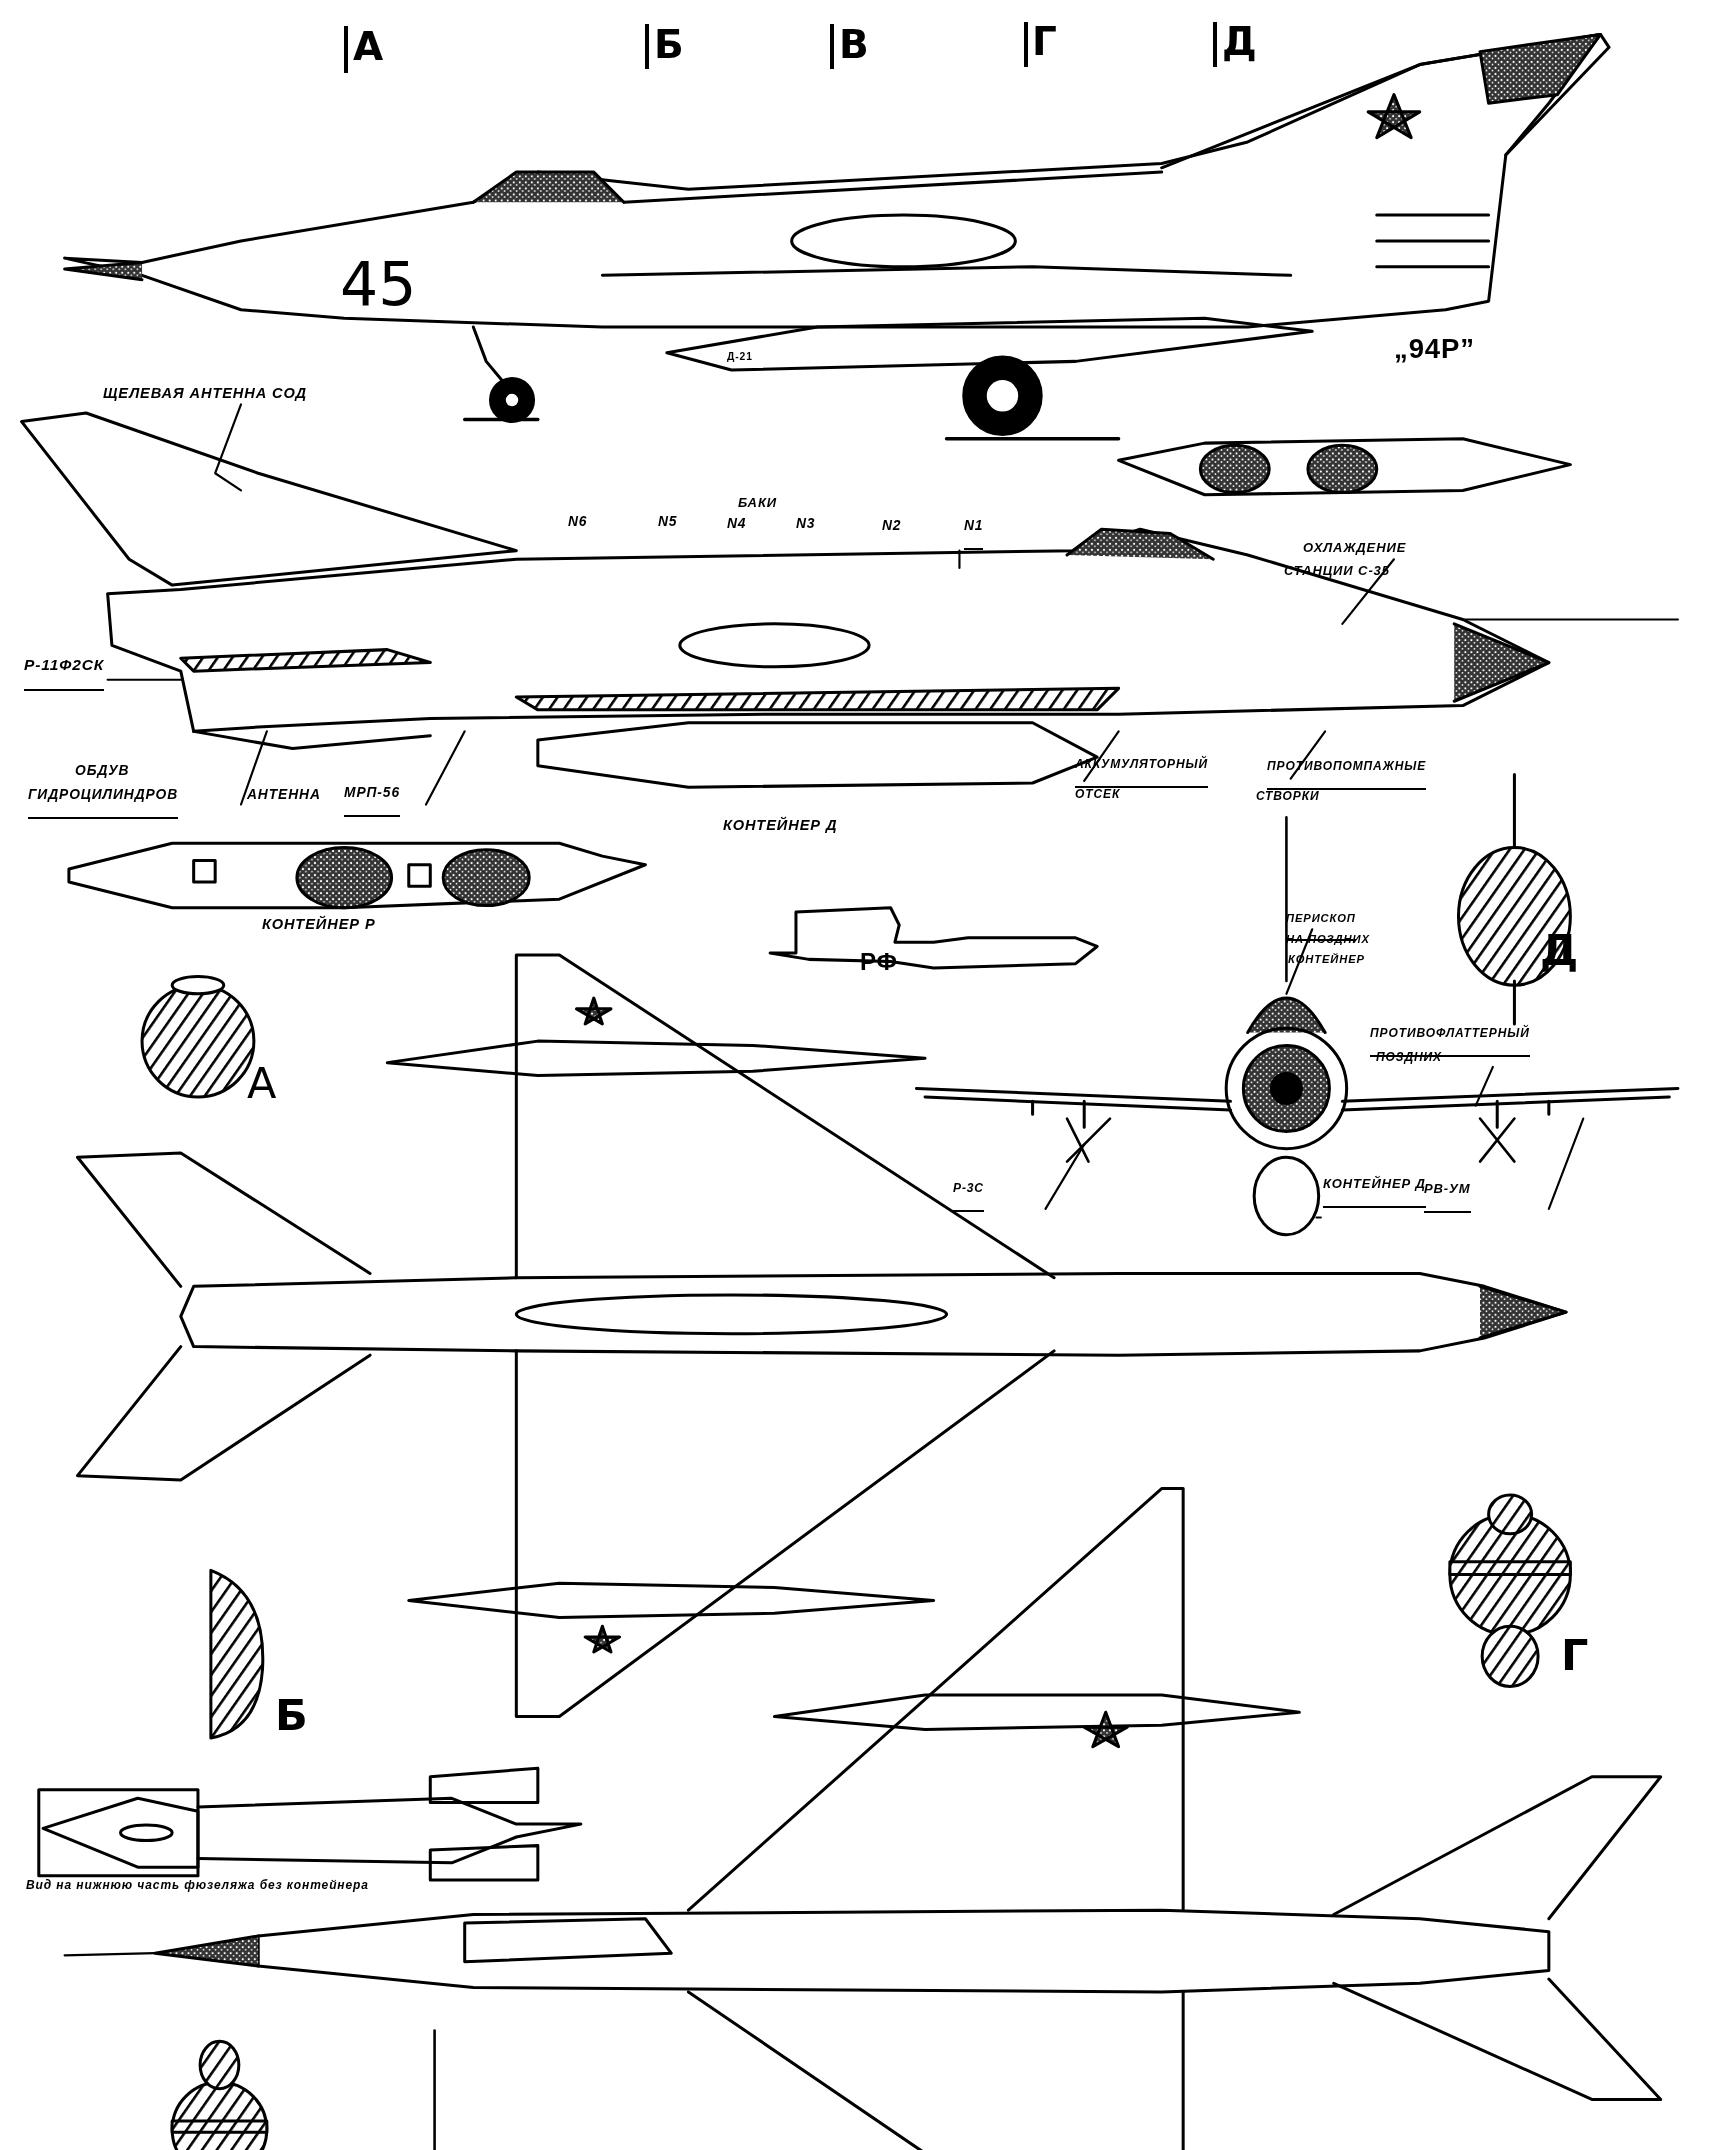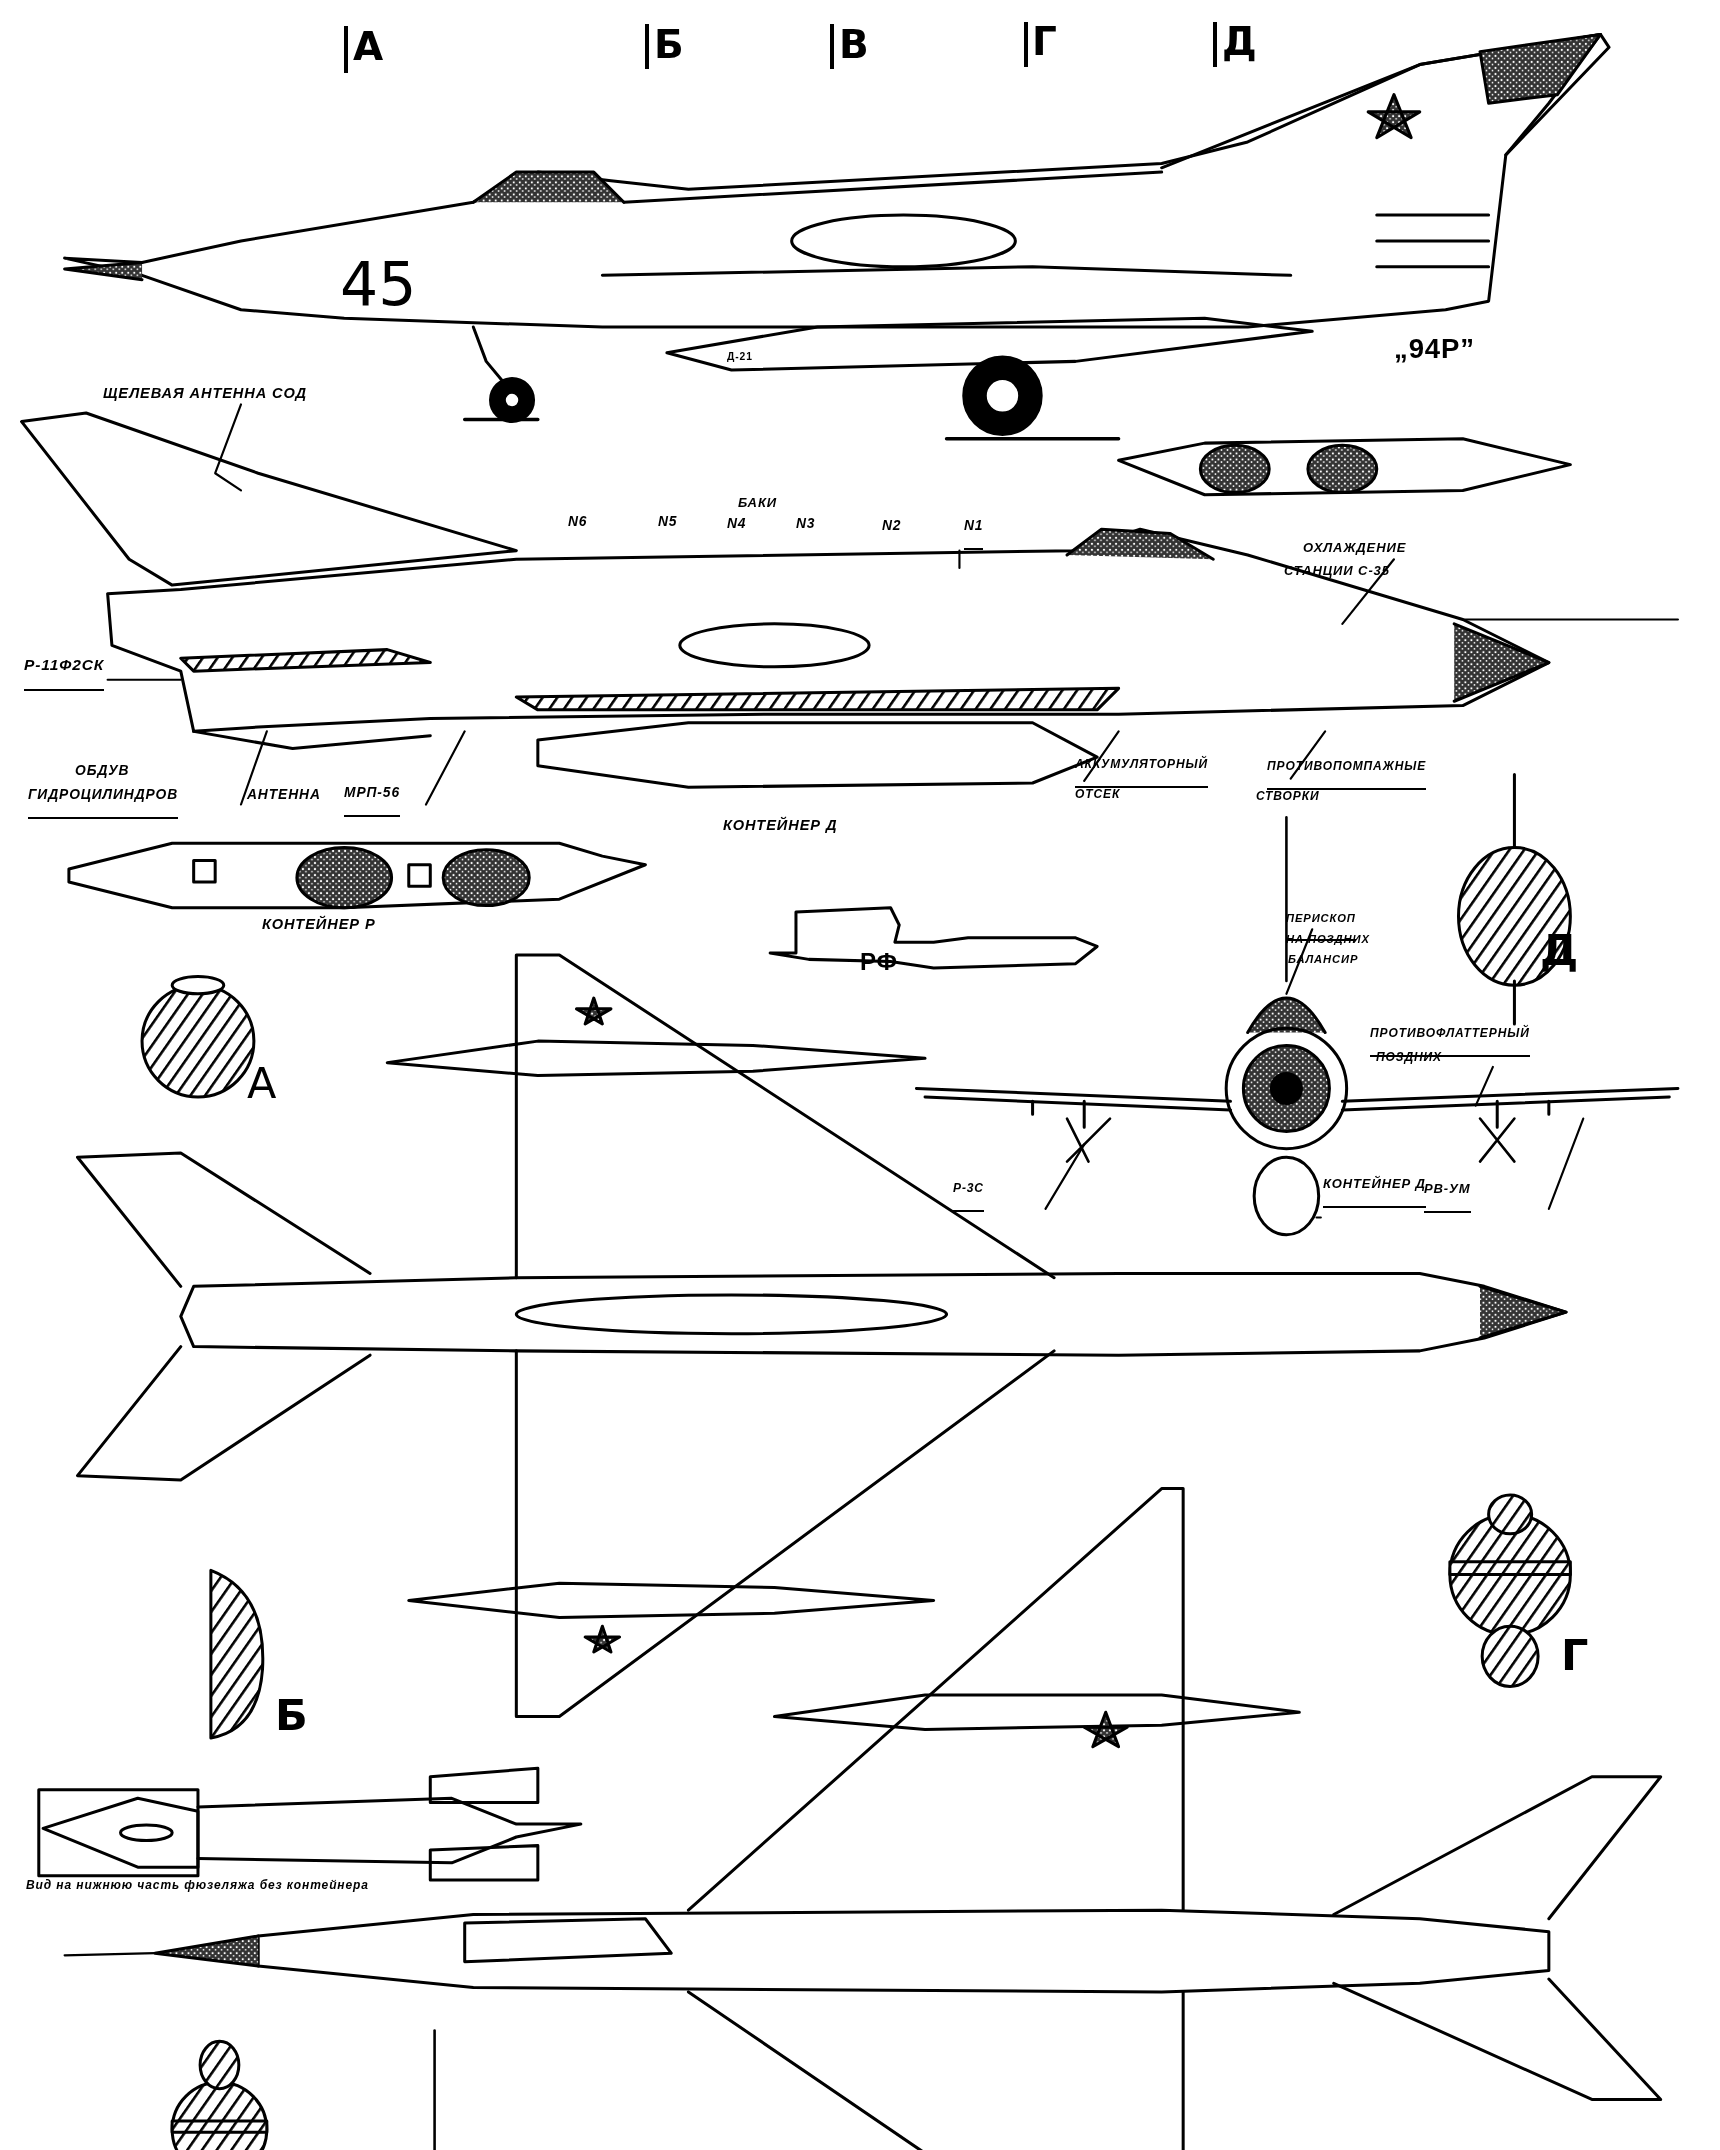--- a/index.html
+++ b/index.html
@@ -244,21 +244,21 @@
 <div class="lbl ul" style="left:1260px;top:759px;font-size:12px;margin-left:7px;">ПРОТИВОПОМПАЖНЫЕ</div>
 <div class="lbl" style="left:1256px;top:789px;font-size:12px;">СТВОРКИ</div>
 <div class="lbl" style="left:723px;top:817px;font-size:14.6px;">КОНТЕЙНЕР Д</div>
 <div class="lbl plain" style="left:727px;top:351px;font-size:10.3px;">Д-21</div>
 
 <div class="lbl" style="left:262px;top:916px;font-size:14.6px;">КОНТЕЙНЕР Р</div>
 <div class="lbl plain" style="left:860px;top:948px;font-size:24px;">РФ</div>
 
 <div class="lbl ul" style="left:1286px;top:912px;font-size:11.2px;">ПЕРИСКОП</div>
 <div class="lbl" style="left:1286px;top:933px;font-size:11.2px;">НА ПОЗДНИХ</div>
-<div class="lbl" style="left:1288px;top:953px;font-size:11.2px;">БАЛАНСИР</div>
+<div class="lbl" style="left:1288px;top:953px;font-size:11.2px;">КОНТЕЙНЕР</div>
 <div class="lbl ul" style="left:1370px;top:1026px;font-size:12px;">ПРОТИВОФЛАТТЕРНЫЙ</div>
 <div class="lbl" style="left:1376px;top:1050px;font-size:12px;">ПОЗДНИХ</div>
 <div class="lbl ul" style="left:953px;top:1181px;font-size:12px;">Р-3С</div>
 <div class="lbl ul" style="left:1323px;top:1176px;font-size:13px;">КОНТЕЙНЕР Д</div>
 <div class="lbl ul" style="left:1424px;top:1181px;font-size:13px;">РВ-УМ</div>
 
 <div class="sec" style="left:247px;top:1058px;font-size:43px;font-weight:normal;">А</div>
 <div class="sec" style="left:275px;top:1690px;font-size:43px;">Б</div>
 
 <div class="sec" style="left:1561px;top:1630px;font-size:43px;">Г</div>

